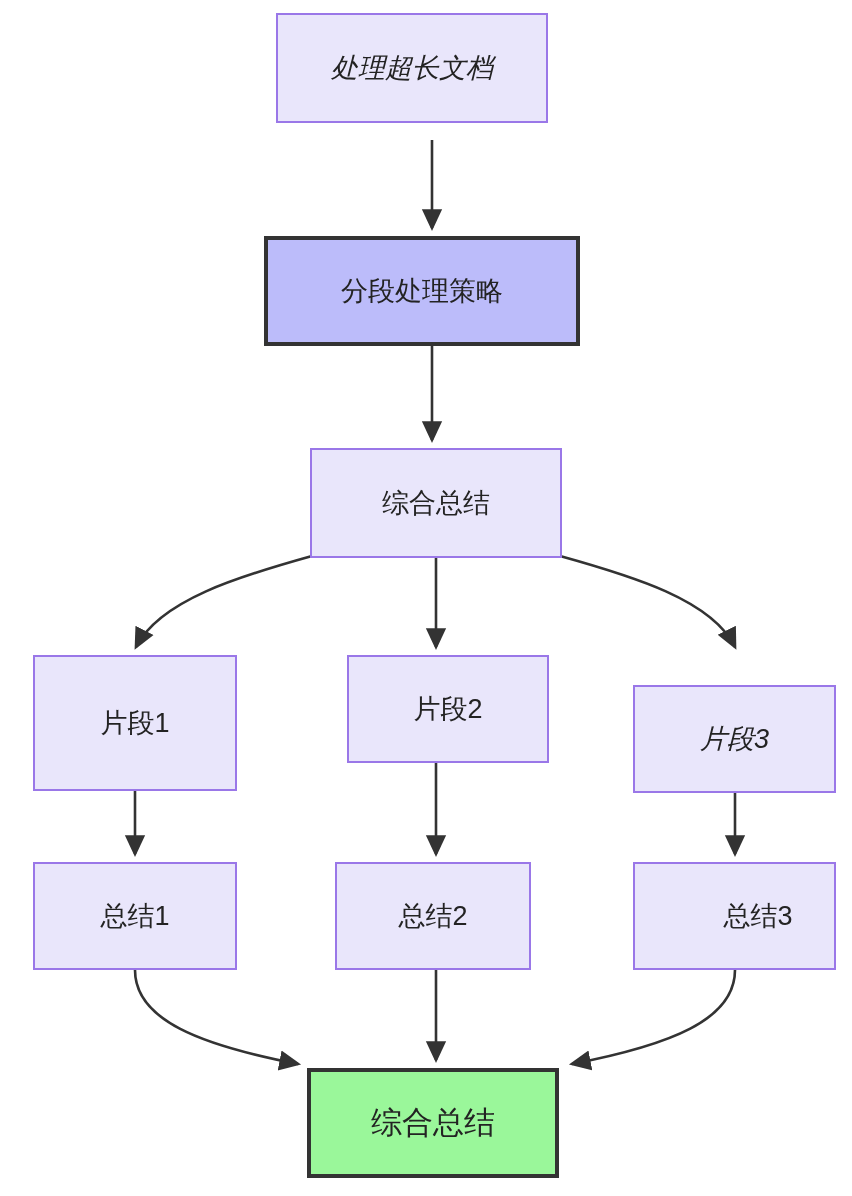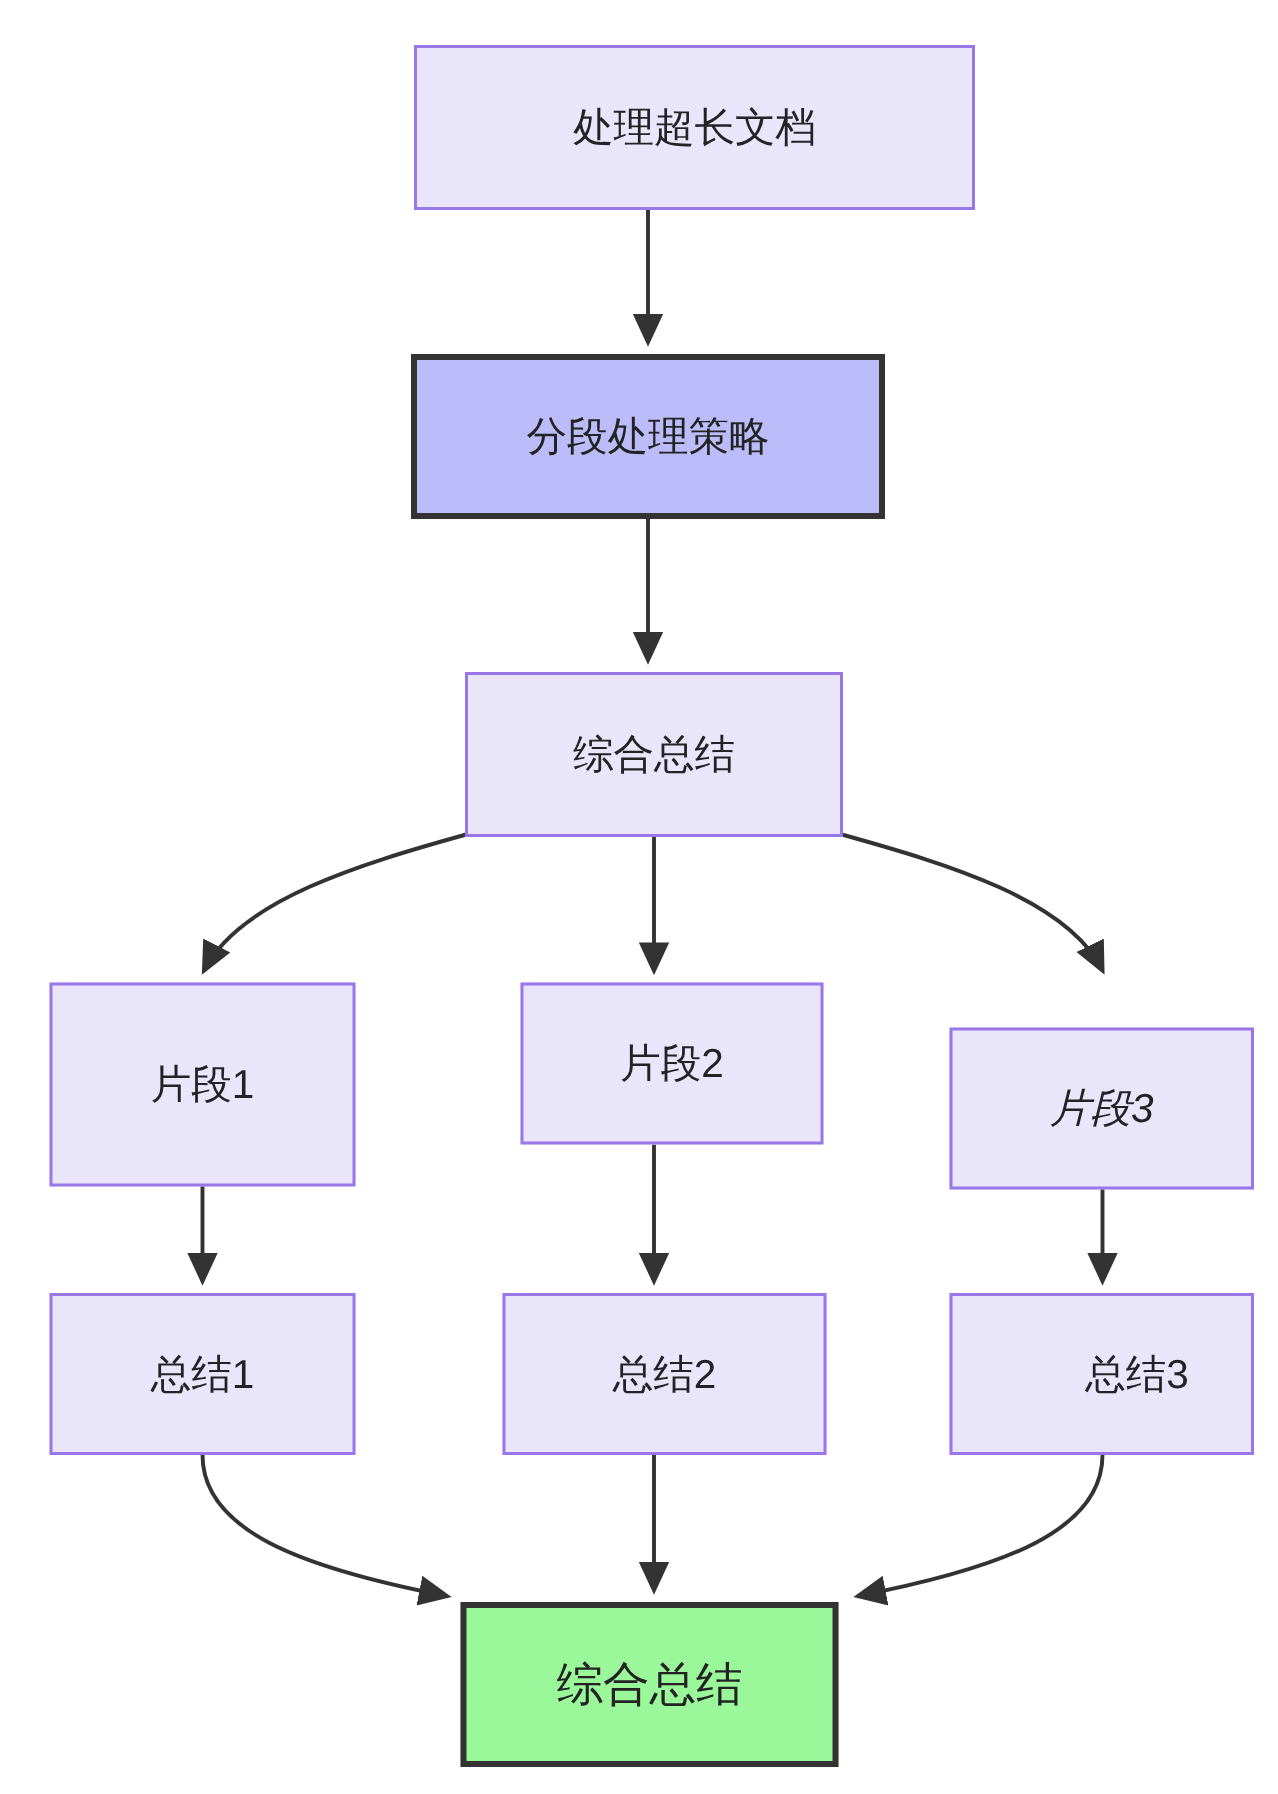--- a/index.html
+++ b/index.html
@@ -81,42 +81,42 @@
         <path d="M 135,763 L 135,854" stroke-linecap="butt"></path>
         <path d="M 436,763 L 436,854" stroke-linecap="butt"></path>
         <path d="M 735,763 L 735,854" stroke-linecap="butt"></path>
         <path d="M 135,970 C 135,1020 200,1045 298,1064" stroke-linecap="butt"></path>
         <path d="M 436,970 L 436,1060" stroke-linecap="butt"></path>
         <path d="M 735,970 C 735,1020 670,1045 572,1064" stroke-linecap="butt"></path>
       </g>
   </svg>
 
   <div id="nodes-layer">
-      <div class="node plain" style="left: 276px; top: 30px; width: 374px; height: 110px;">
+      <div class="node plain" style="left: 276px; top: 13px; width: 272px; height: 110px; font-style: italic;">
         <span class="node-label">处理超长文档</span>
       </div>
-      <div class="node highlight" style="left: 274px; top: 236px; width: 316px; height: 110px;">
+      <div class="node highlight" style="left: 264px; top: 236px; width: 316px; height: 110px;">
         <span class="node-label">分段处理策略</span>
       </div>
       <div class="node plain" style="left: 310px; top: 448px; width: 252px; height: 110px;">
         <span class="node-label">综合总结</span>
       </div>
       <div class="node plain" style="left: 33px; top: 655px; width: 204px; height: 136px;">
         <span class="node-label">片段1</span>
       </div>
       <div class="node plain" style="left: 335px; top: 655px; width: 202px; height: 108px; margin-left: 12px;">
         <span class="node-label">片段2</span>
       </div>
       <div class="node plain" style="left: 633px; top: 685px; width: 203px; height: 108px; font-style: italic;">
         <span class="node-label">片段3</span>
       </div>
       <div class="node plain" style="left: 33px; top: 862px; width: 204px; height: 108px;">
         <span class="node-label">总结1</span>
       </div>
-      <div class="node plain" style="left: 335px; top: 862px; width: 216px; height: 108px;">
+      <div class="node plain" style="left: 335px; top: 862px; width: 196px; height: 108px;">
         <span class="node-label">总结2</span>
       </div>
       <div class="node plain" style="left: 633px; top: 862px; width: 203px; height: 108px; padding-left: 47px;">
         <span class="node-label">总结3</span>
       </div>
       <div class="node result" style="left: 307px; top: 1068px; width: 252px; height: 110px;">
         <span class="node-label">综合总结</span>
       </div>
     </div>
 

